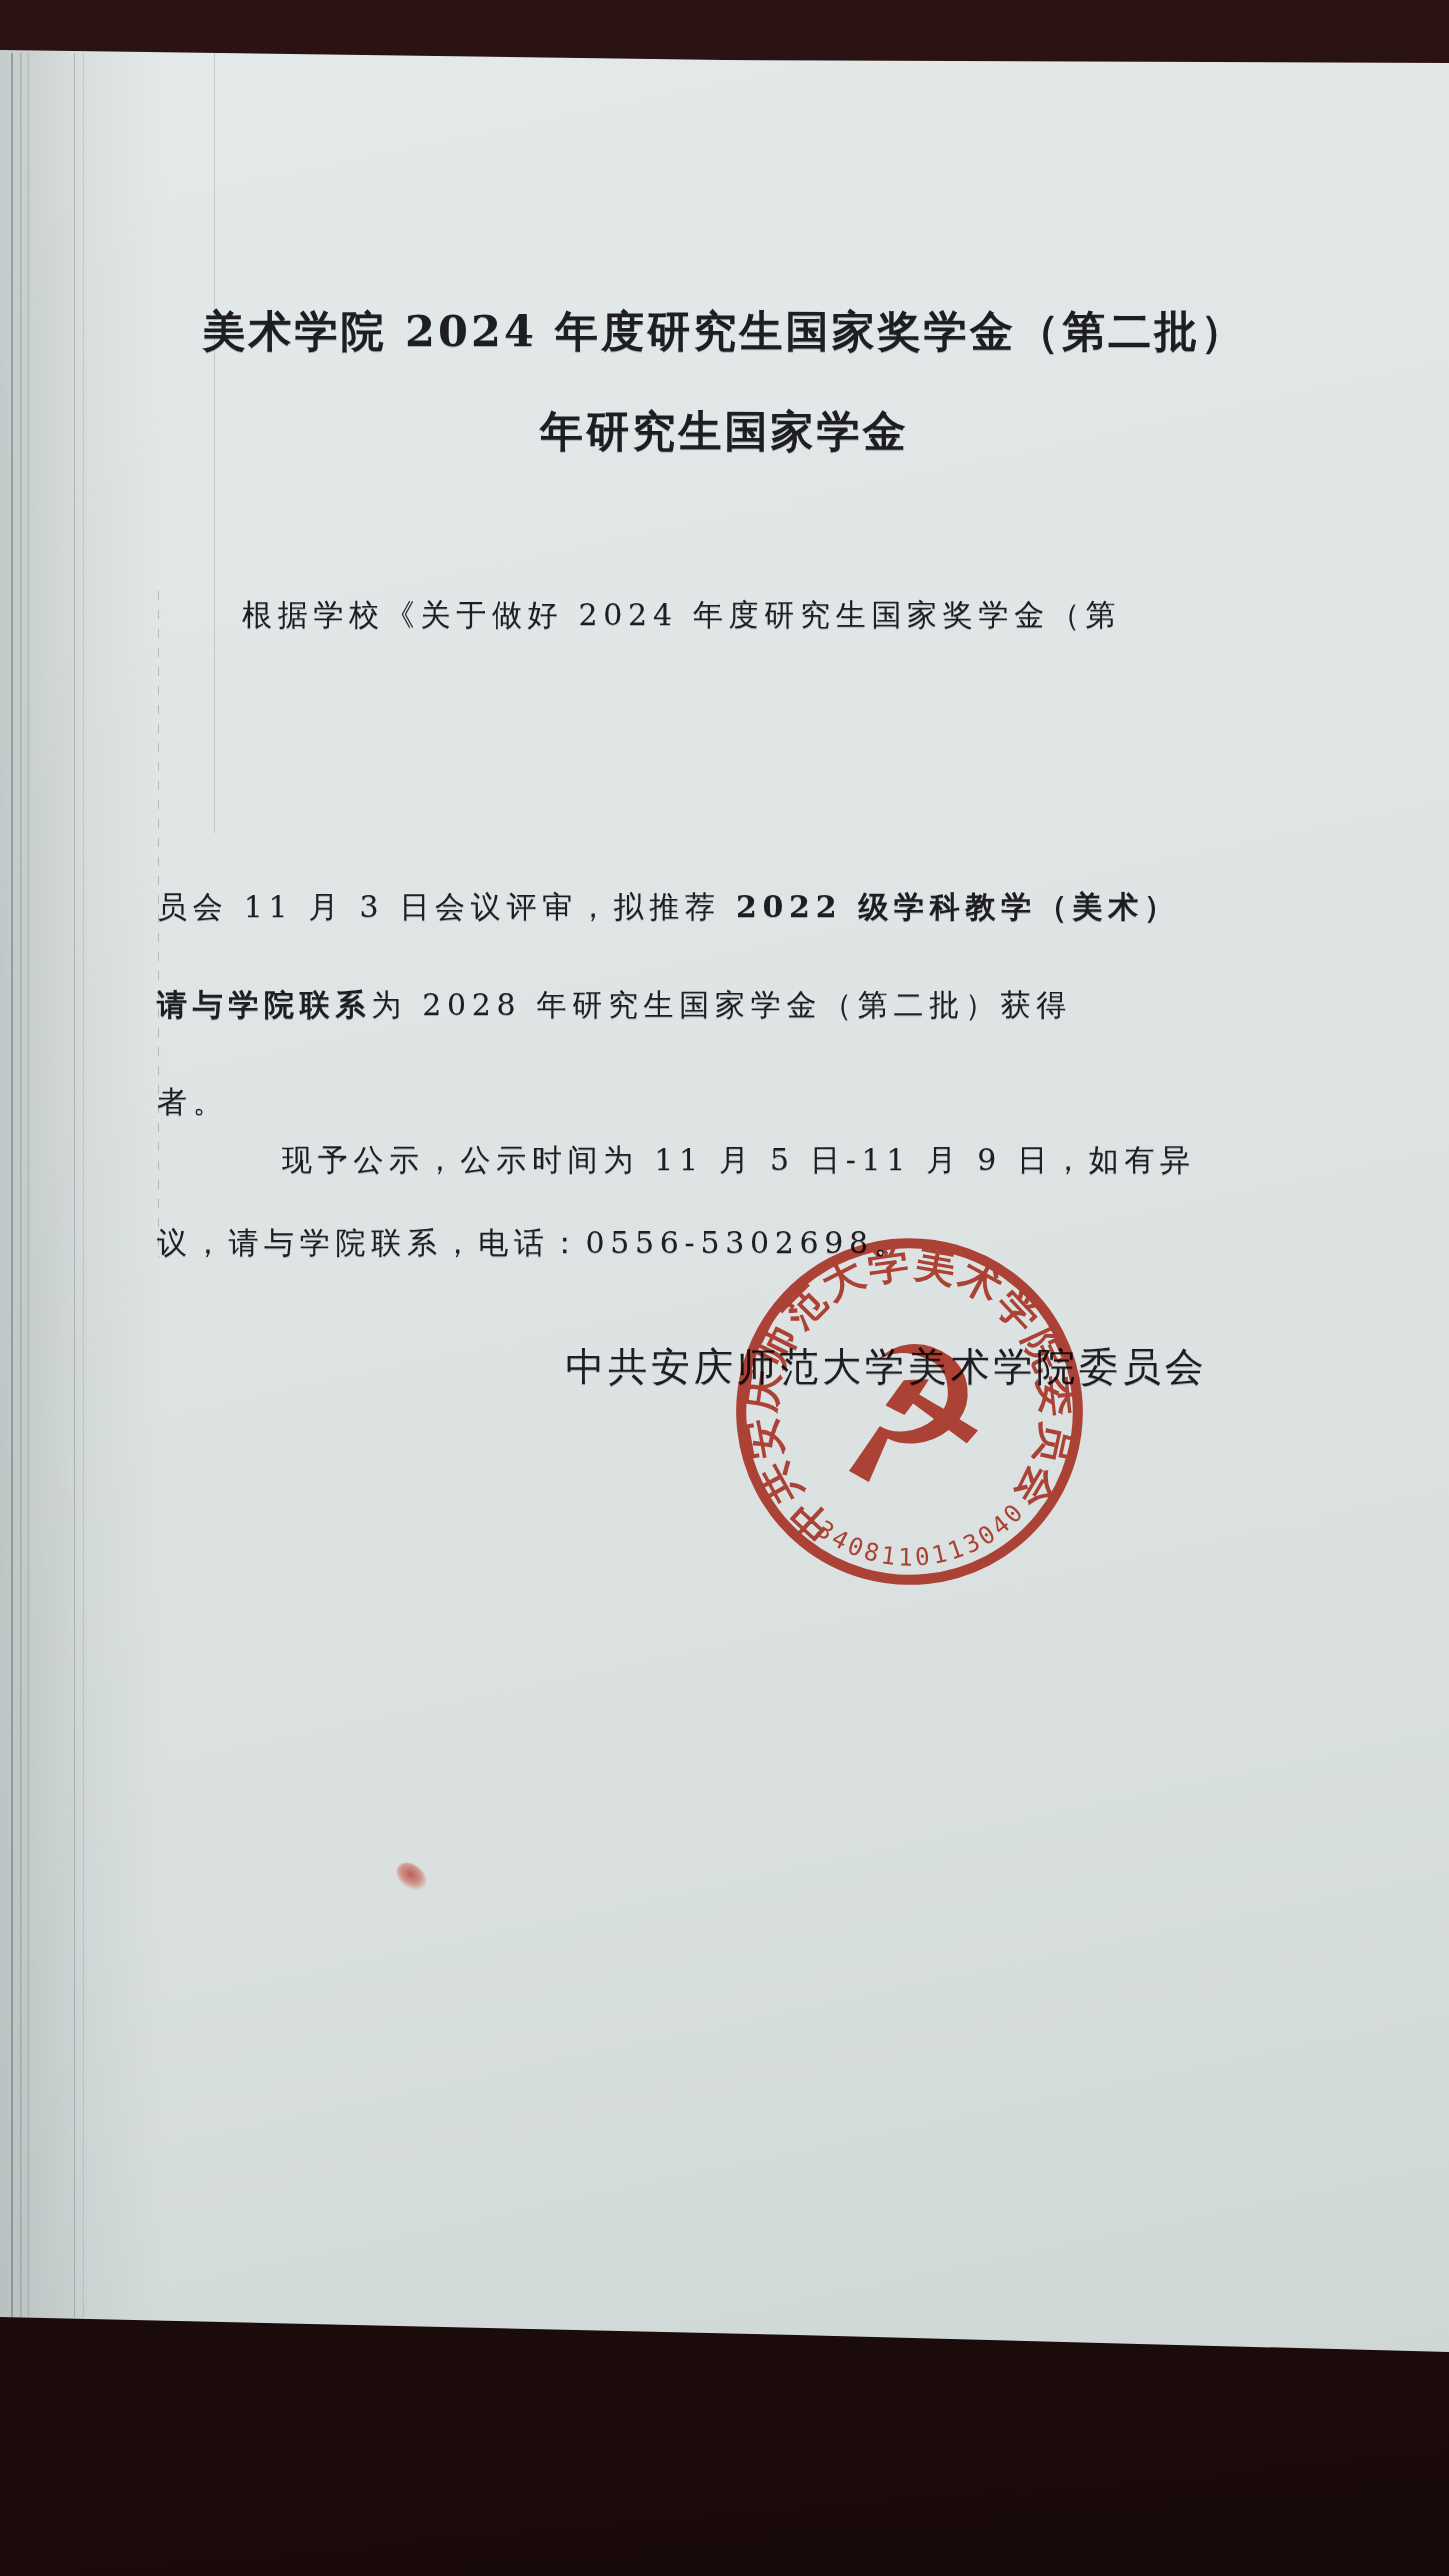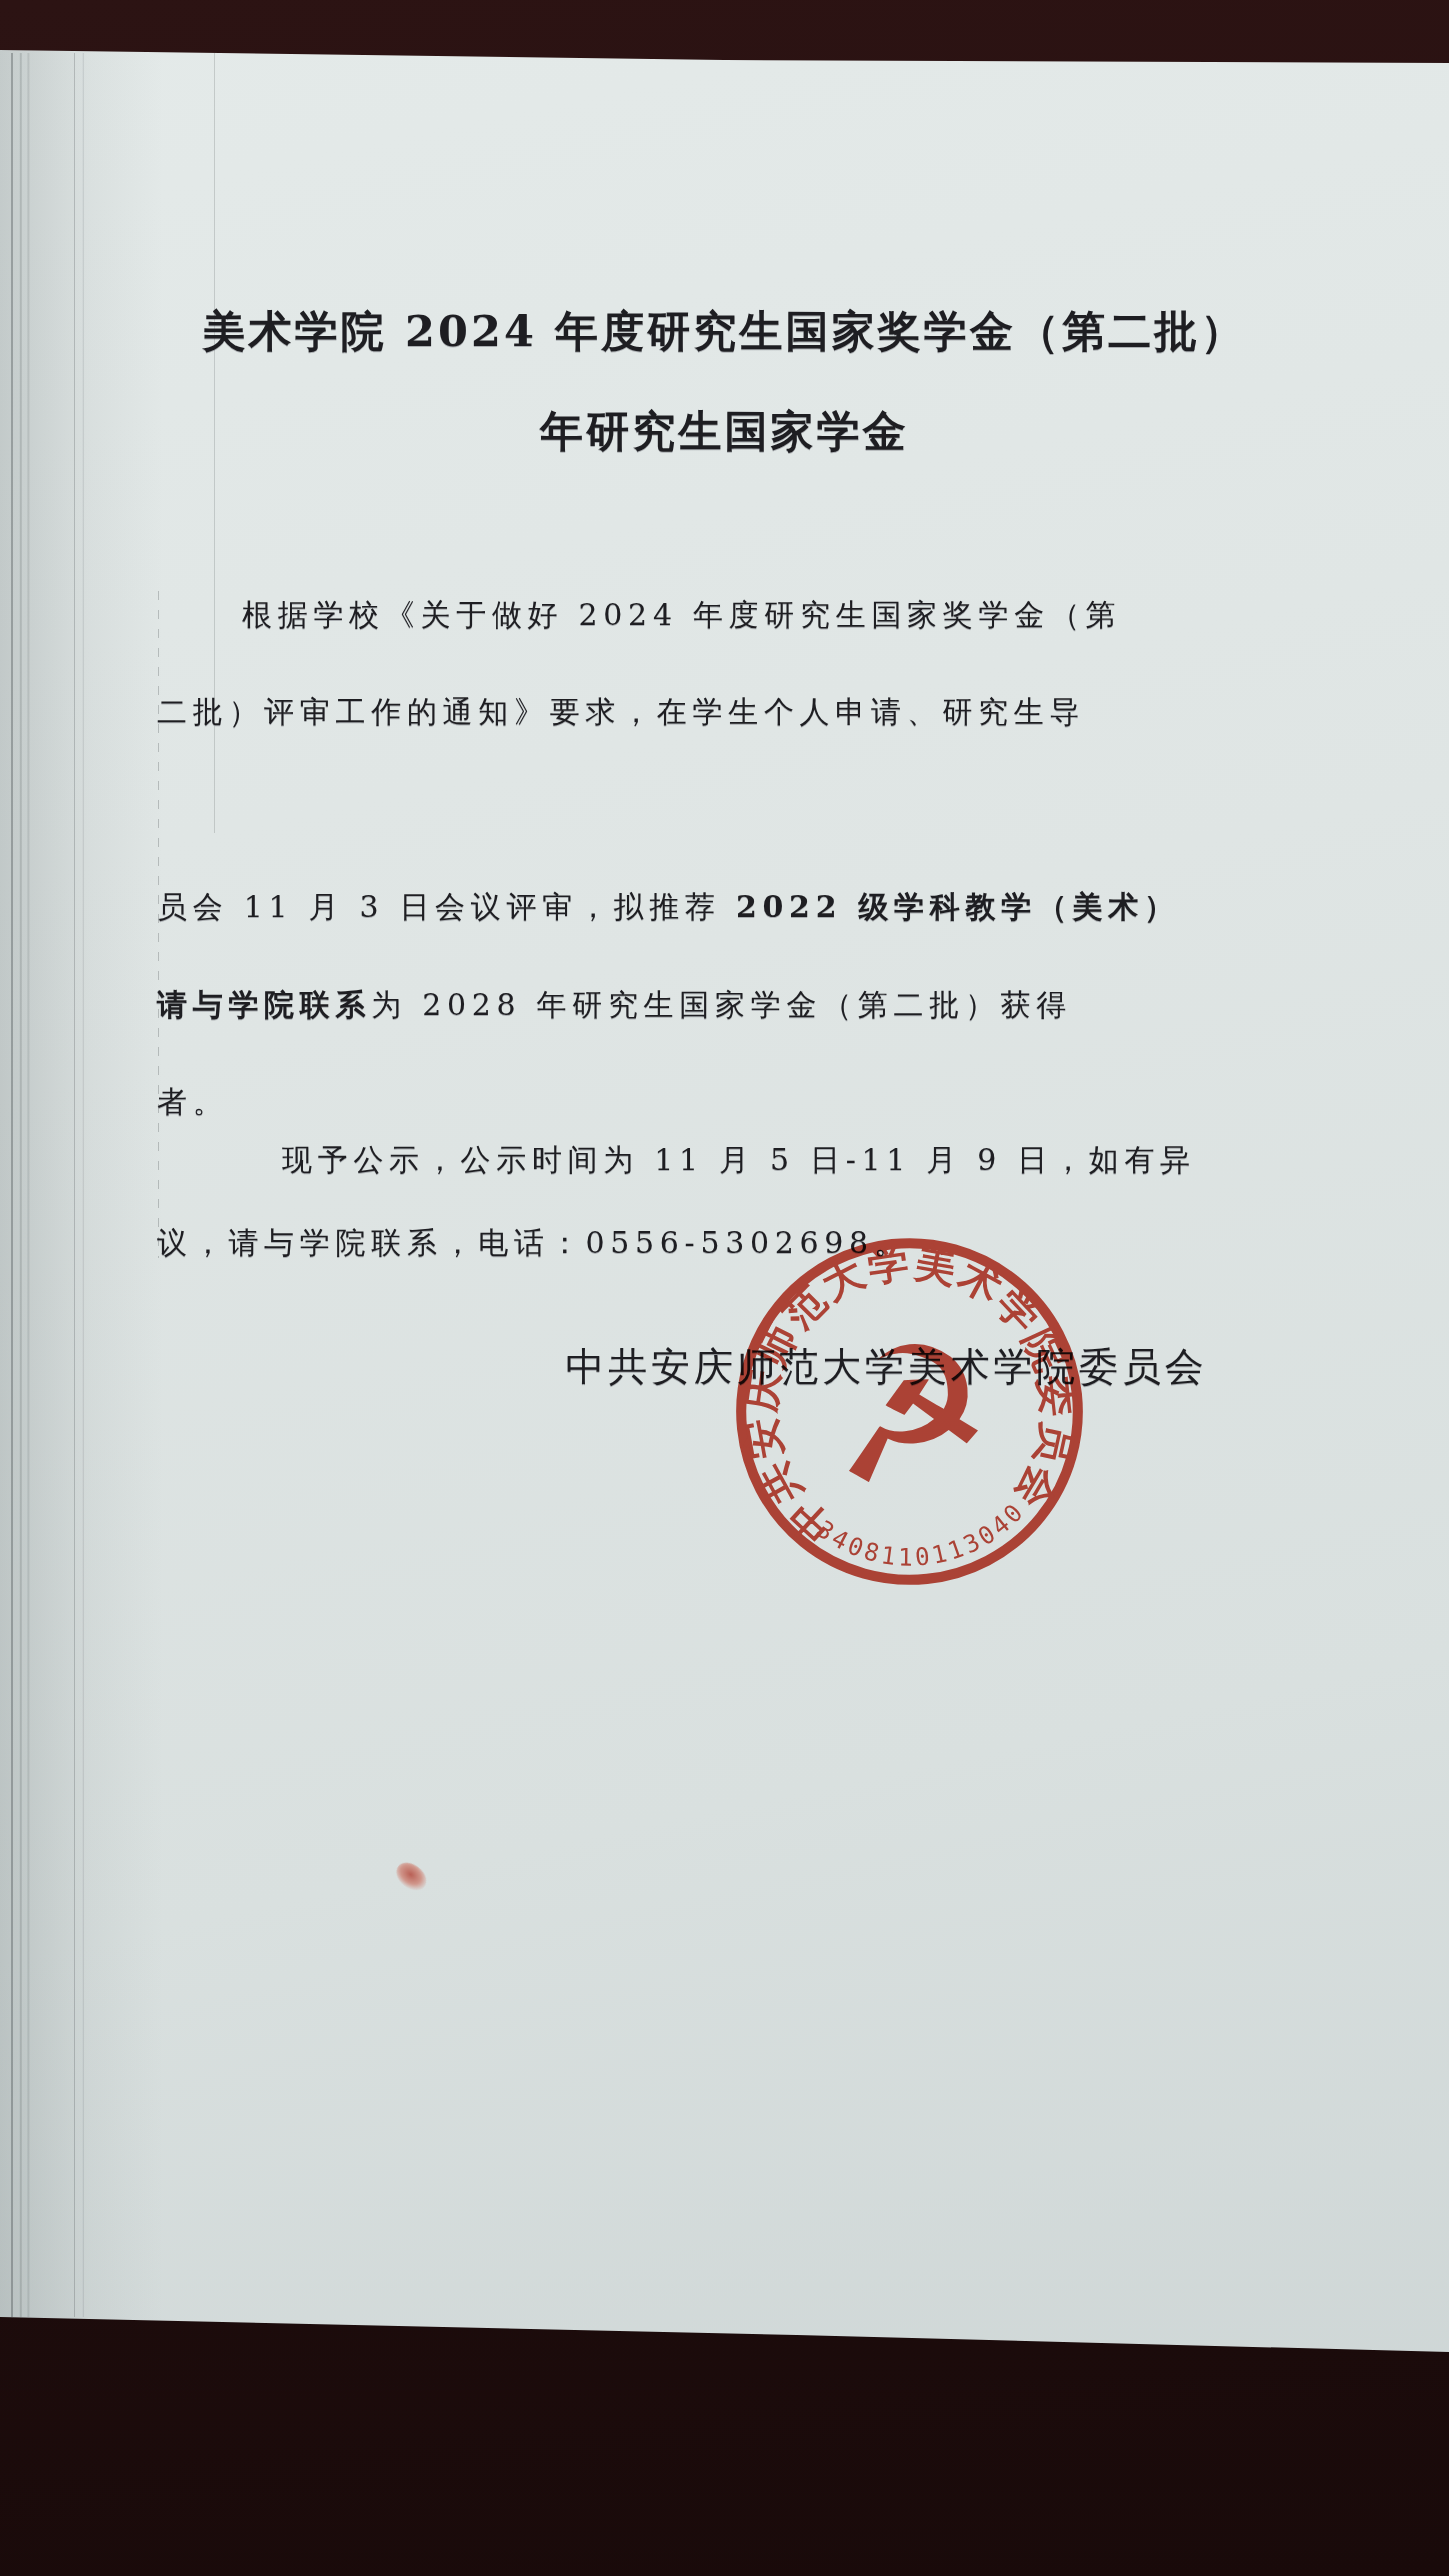--- a/index.html
+++ b/index.html
@@ -55,21 +55,20 @@
     <div class="left-shade"></div>
     <div class="crease c1"></div>
     <div class="crease c2"></div>
     <div class="crease c3"></div>
     <div class="crease c4"></div>
 
     <div class="line title" style="top:292px;">美术学院 2024 年度研究生国家奖学金（第二批）</div>
     <div class="line title" style="top:392px;">年研究生国家学金</div>
 
     <div class="line body-line" style="top:595px;text-indent:85px;">根据学校《关于做好 2024 年度研究生国家奖学金（第</div>
-    <div class="line body-line" style="top:692px;">二批）评审工作的通知》要求，在学生个人申请、研究生导</div>
     <div class="line body-line" style="top:887px;">
       <span>员会 11 月 3 日会议评审，拟推荐 </span><span class="b">2022 级学科教学（美术）</span>
     </div>
     <div class="line body-line" style="top:985px;">
       <span class="b">请与学院联系</span><span>为 2028 年研究生国家学金（第二批）获得</span>
     </div>
     <div class="line body-line" style="top:1082px;">者。</div>
 
     <div class="line body-line" style="top:1140px;text-indent:125px;">现予公示，公示时间为 11 月 5 日-11 月 9 日，如有异</div>
     <div class="line body-line" style="top:1223px;">议，请与学院联系，电话：0556-5302698。</div>

